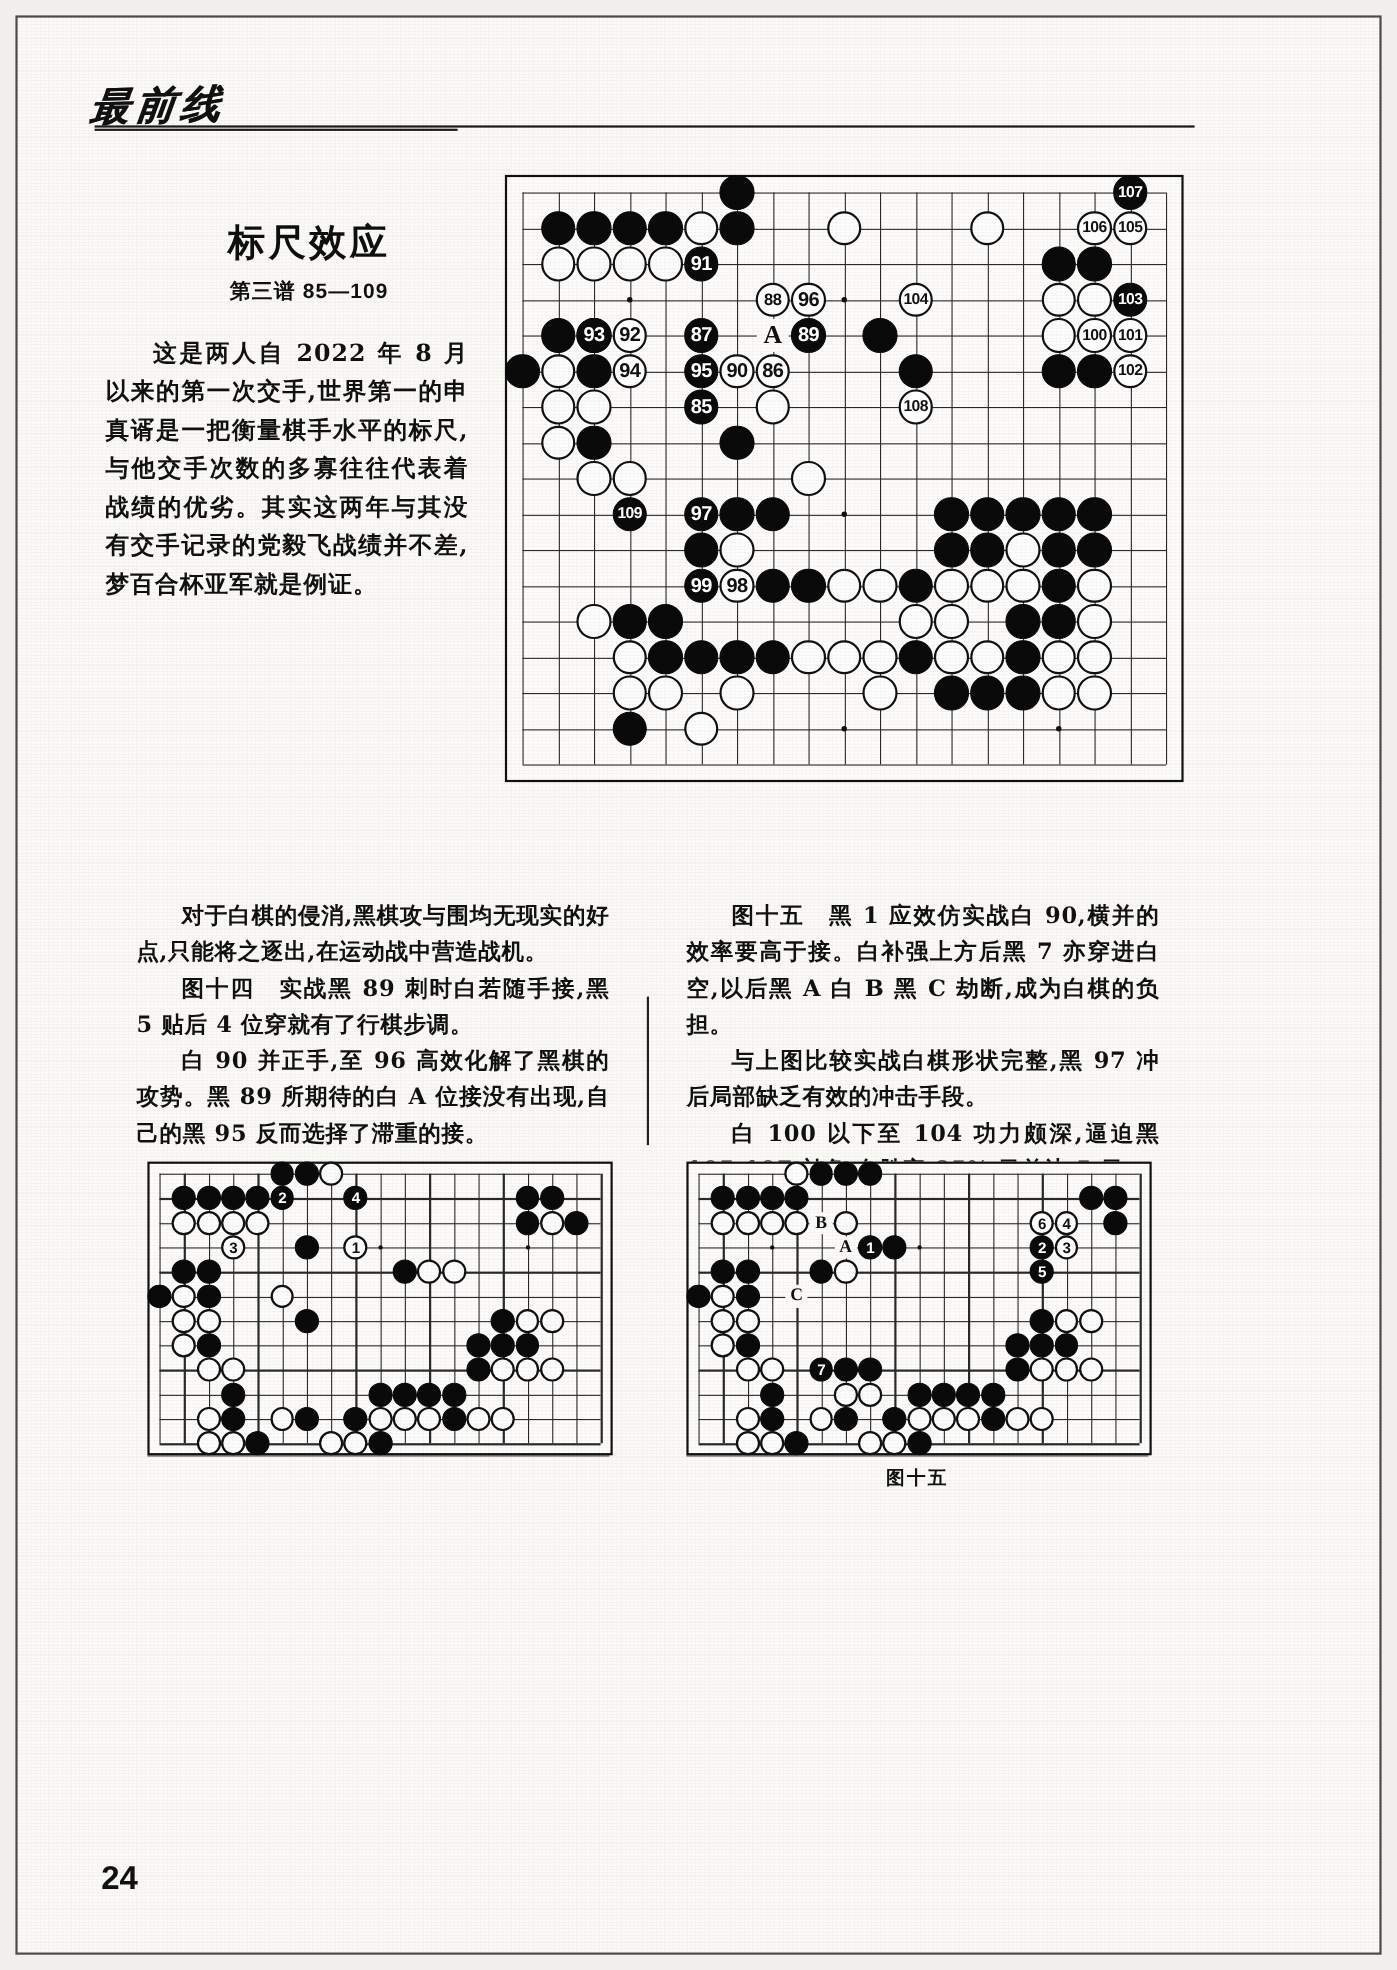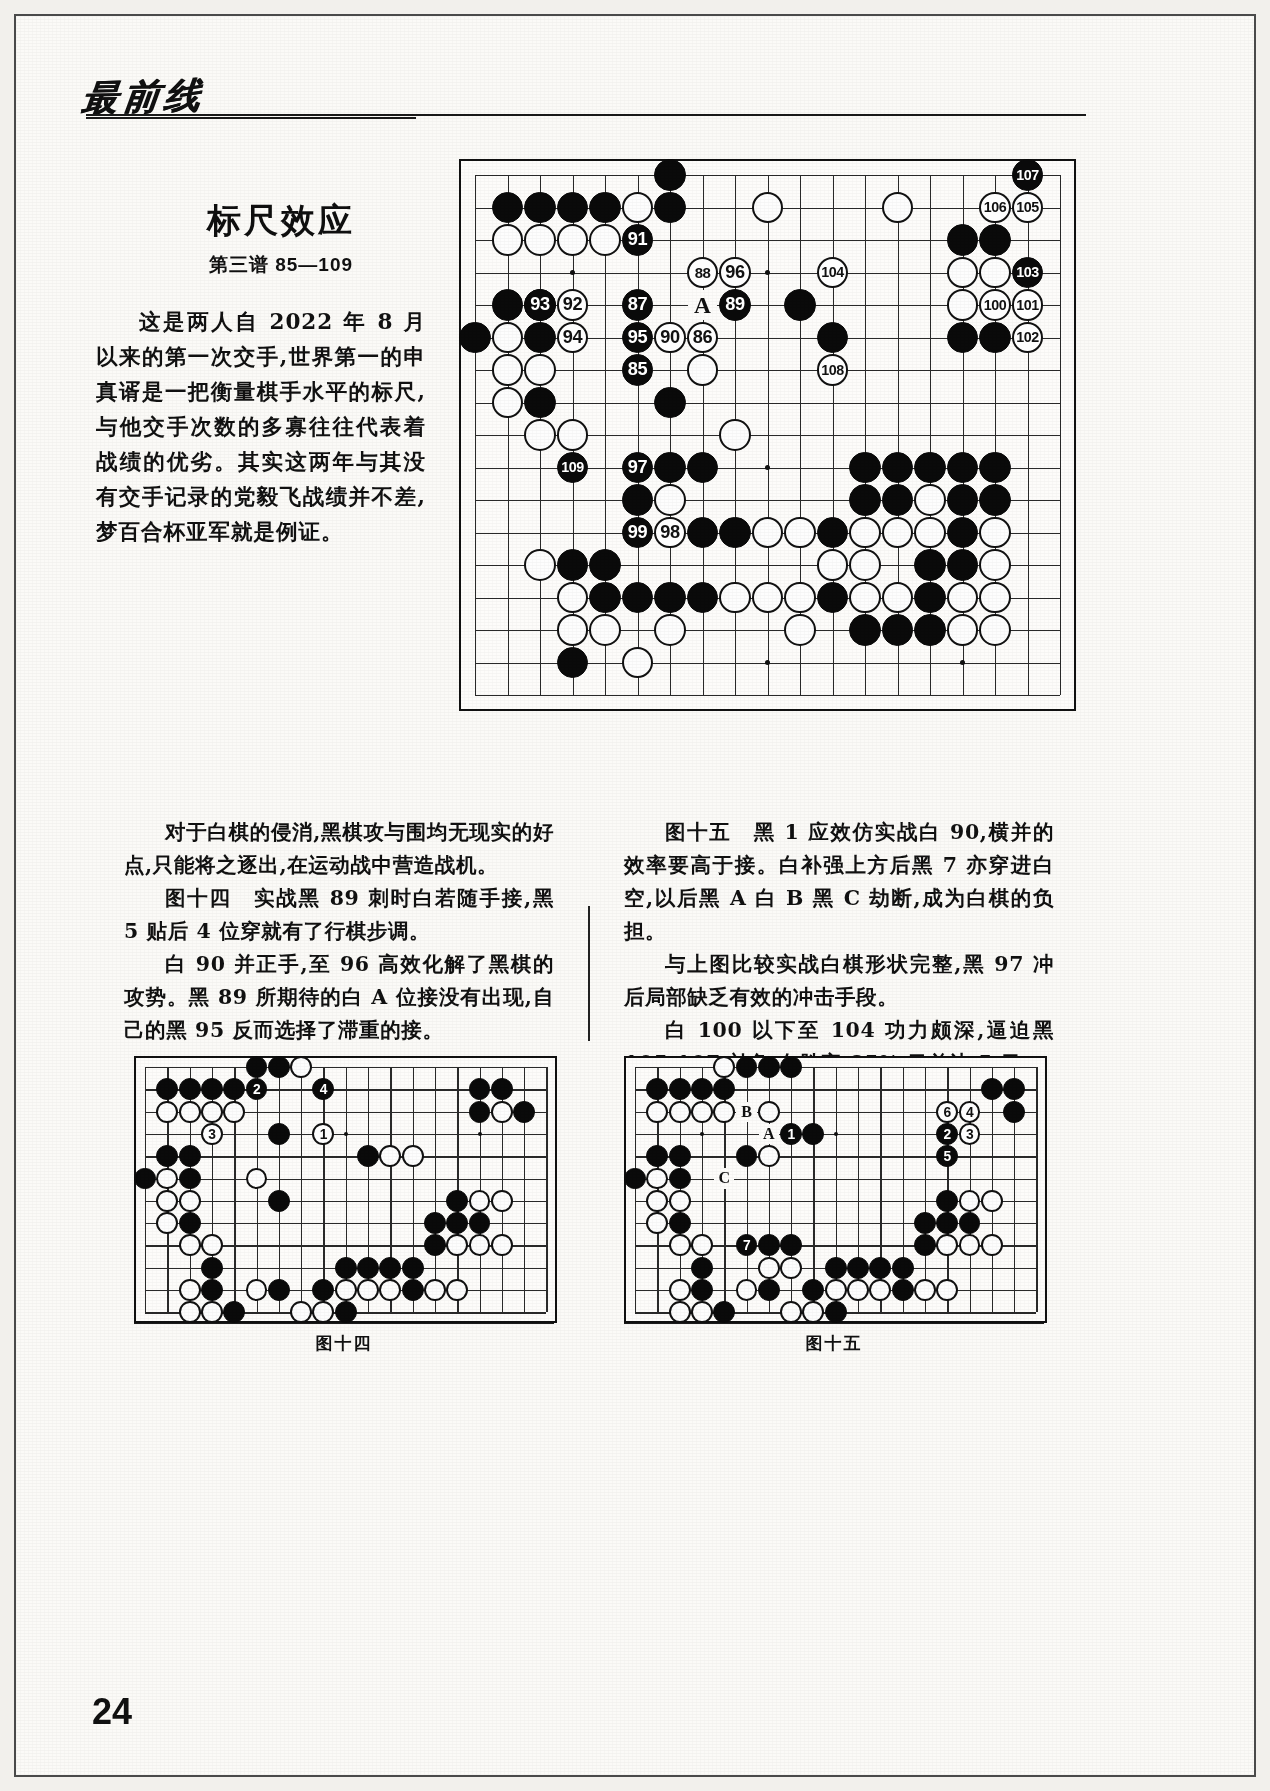--- a/index.html
+++ b/index.html
@@ -66,21 +66,21 @@
   
   .fig{position:absolute;}
   .fig-cap{font-family:"Liberation Sans","DejaVu Sans",sans-serif;
     font-size:17px;font-weight:700;letter-spacing:2px;color:#111;
     text-align:center;margin-top:8px;}
   .fig-rule{width:100%;height:0;border-top:1.5px solid #1c1c1c;margin-bottom:5px;}
 
   
   .pageno{position:absolute;left:76px;top:1675px;
     font-family:"Liberation Sans","DejaVu Sans",sans-serif;
-    font-size:36px;font-weight:700;color:#111;}
+    font-size:30px;font-weight:700;color:#111;}
 
   
   .goban{position:relative;background:#fdfcfa;}
   .goban .edge{position:absolute;border:2.5px solid #111;box-sizing:border-box;}
   .gl{position:absolute;background:#2a2a2a;}
   .hoshi{position:absolute;background:#111;border-radius:50%;}
   .st{position:absolute;border-radius:50%;box-sizing:border-box;
     display:flex;align-items:center;justify-content:center;
     font-family:"Liberation Sans","DejaVu Sans",sans-serif;font-weight:700;}
   .b{background:#0a0a0a;border:1px solid #0a0a0a;color:#fff;}
@@ -394,21 +394,20 @@
           <div class="st b" style="width: 21.854px; height: 21.854px; left: 133.873px; top: 223.073px;"></div>
           <div class="st w" style="width: 21.854px; height: 21.854px; left: 156.173px; top: 245.373px;"></div>
           <div class="st w" style="width: 21.854px; height: 21.854px; left: 178.473px; top: 245.373px;"></div>
           <div class="st b" style="width: 21.854px; height: 21.854px; left: 200.773px; top: 245.373px;"></div>
           <div class="st w" style="width: 21.854px; height: 21.854px; left: 178.473px; top: 66.973px; font-size: 13.826px; letter-spacing: -0.5px; z-index: 5;">1</div>
           <div class="st b" style="width: 21.854px; height: 21.854px; left: 111.573px; top: 22.373px; font-size: 13.826px; letter-spacing: -0.5px; z-index: 5;">2</div>
           <div class="st w" style="width: 21.854px; height: 21.854px; left: 66.973px; top: 66.973px; font-size: 13.826px; letter-spacing: -0.5px; z-index: 5;">3</div>
           <div class="st b" style="width: 21.854px; height: 21.854px; left: 178.473px; top: 22.373px; font-size: 13.826px; letter-spacing: -0.5px; z-index: 5;">4</div>
         </div>
       <div class="fig-rule"></div>
-      <div class="fig-cap">图十四</div>
     </div>
 
     <div class="fig" id="fig15wrap" style="left:608px;top:1040px;width:420px;">
       <div class="goban" id="board2" style="width: 423.4px; height: 267.3px;">
           <div class="edge" style="left: 0px; top: 0px; width: 423.4px; height: 267.3px;"></div>
           <div class="gl" style="left: 11px; top: 11px; width: 1.4px; height: 245.3px;"></div>
           <div class="gl" style="left: 33.3px; top: 11px; width: 1.4px; height: 245.3px;"></div>
           <div class="gl" style="left: 55.6px; top: 11px; width: 1.4px; height: 245.3px;"></div>
           <div class="gl" style="left: 77.9px; top: 11px; width: 1.4px; height: 245.3px;"></div>
           <div class="gl" style="left: 100.2px; top: 11px; width: 1.4px; height: 245.3px;"></div>

